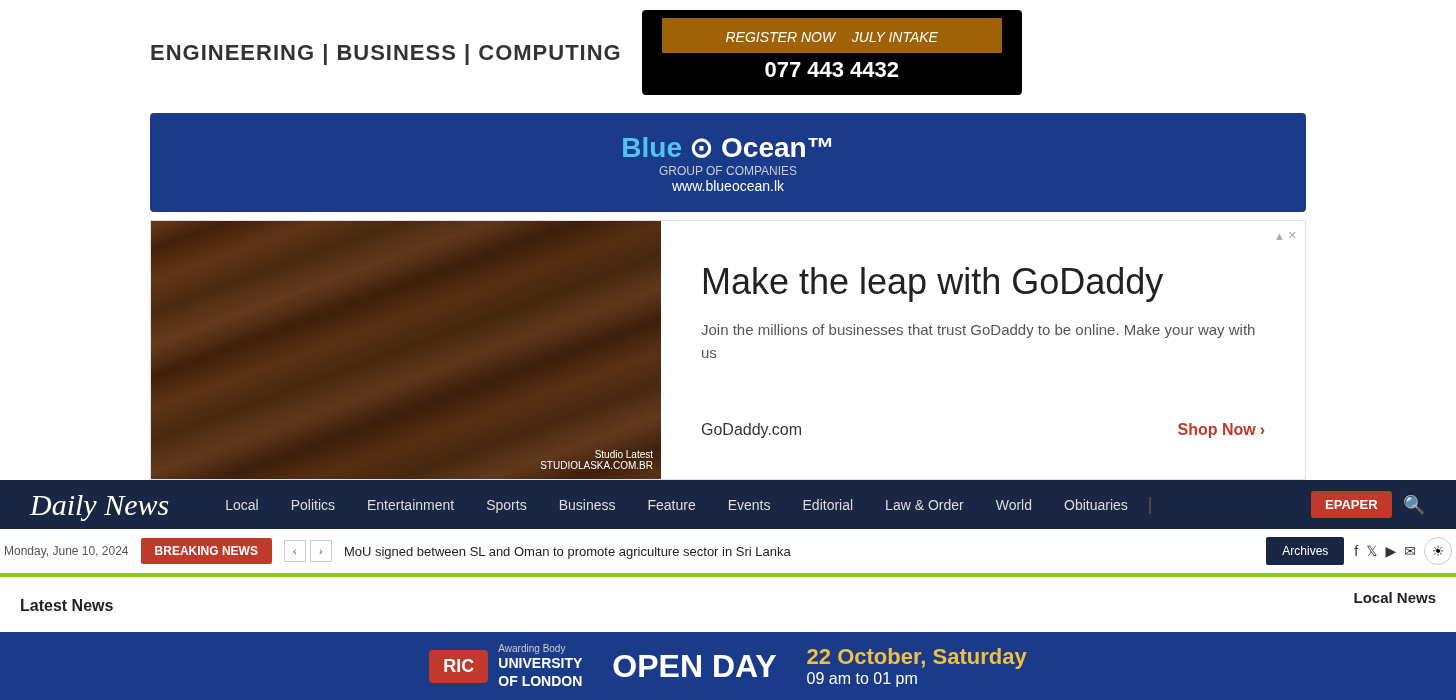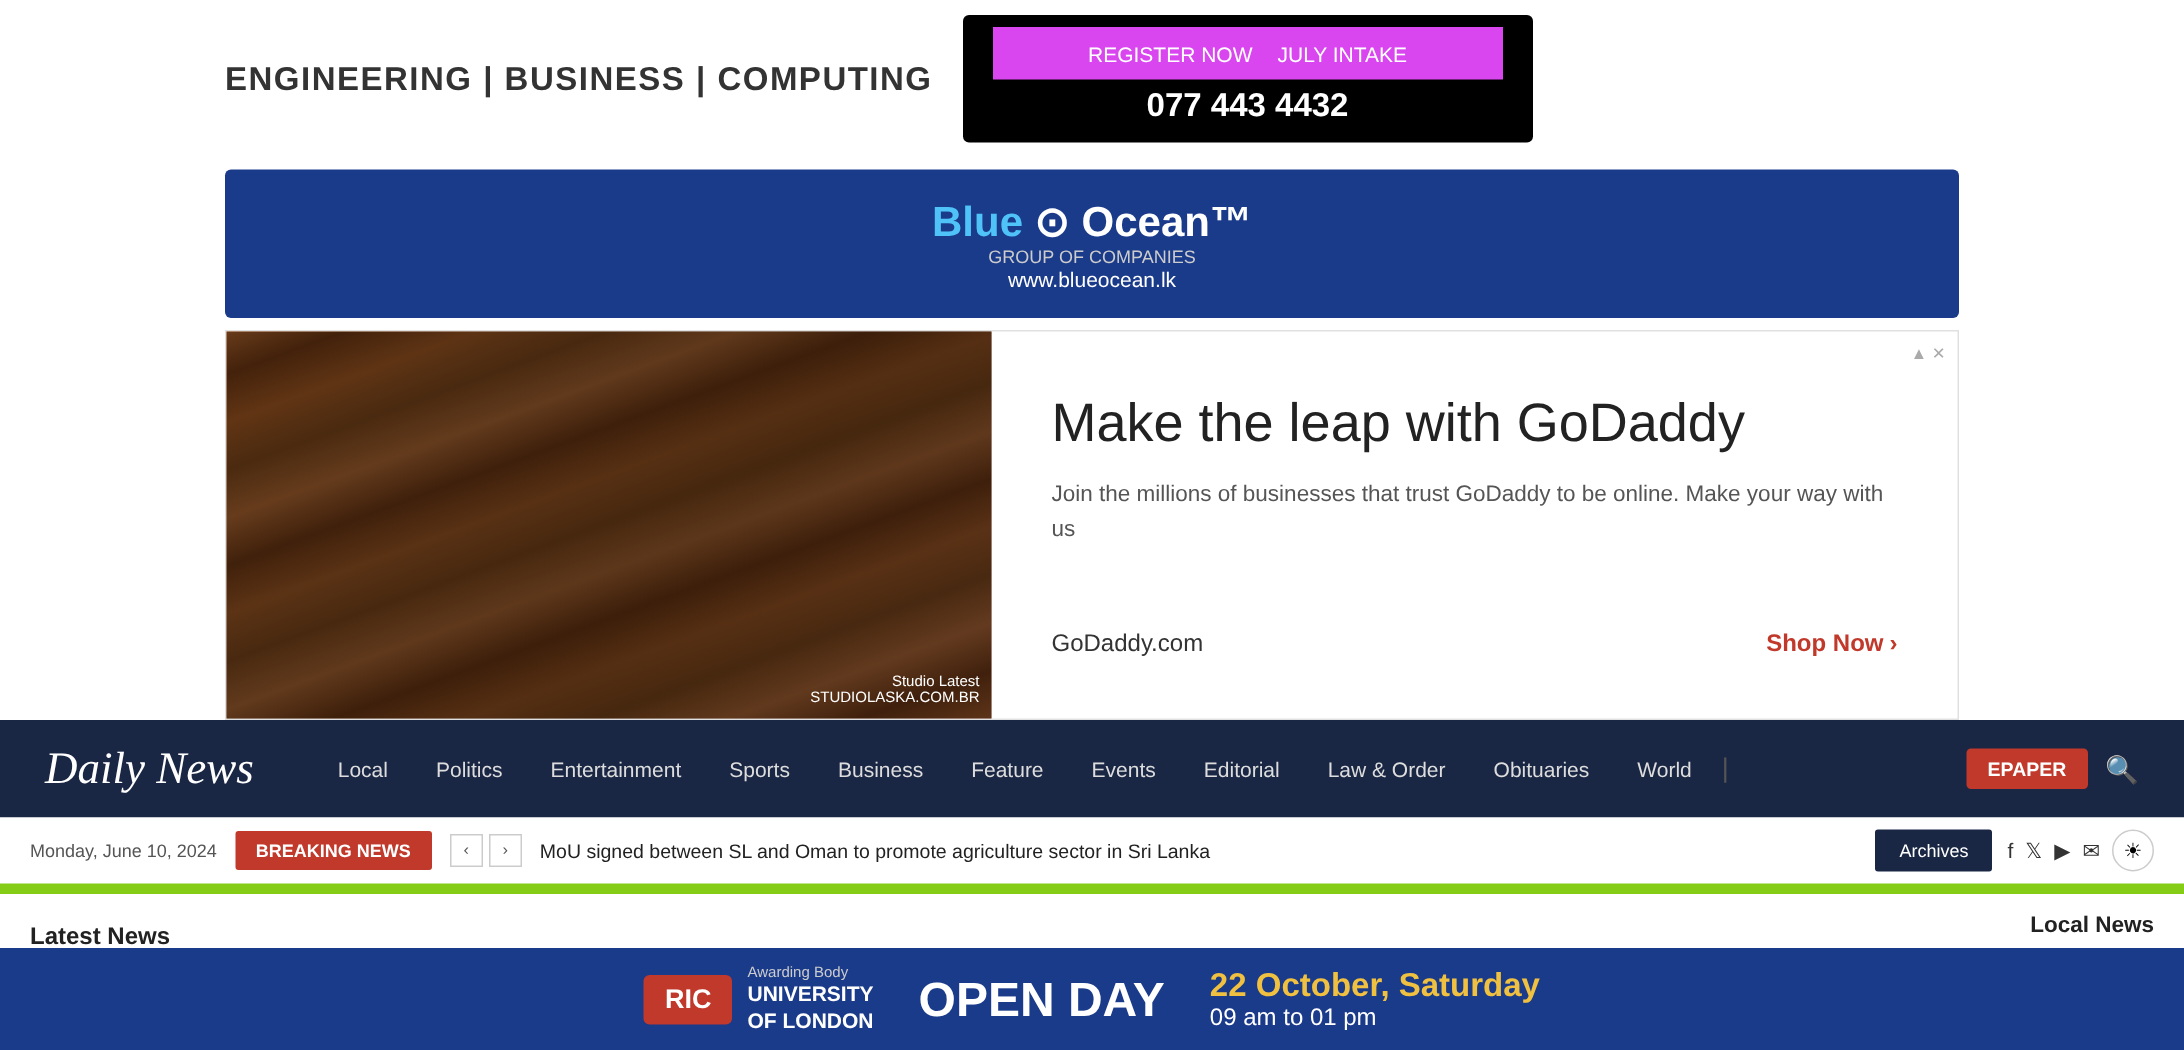--- a/index.html
+++ b/index.html
@@ -21,26 +21,27 @@
     }
     .ad-register {
       background: #000;
       color: #fff;
       padding: 8px 20px;
       border-radius: 4px;
       text-align: center;
       min-width: 380px;
     }
     .ad-register .register-top {
-      background: #d946ef;
+      background: #a16207;
       color: #fff;
       font-size: 20px;
       font-weight: bold;
       padding: 6px 12px;
       display: block;
+      font-style: italic;
     }
     .ad-register .register-top span {
       color: #fff;
       font-size: 14px;
       font-weight: normal;
     }
     .ad-register .register-phone {
       font-size: 22px;
       font-weight: bold;
       padding: 4px 0;
@@ -159,21 +160,21 @@
       align-items: center;
       gap: 3px;
     }
 
     
     .navbar {
       background: #1a2744;
       padding: 0 30px;
       display: flex;
       align-items: center;
-      height: 65px;
+      height: 49px;
     }
     .logo {
       color: #fff;
       font-family: 'Times New Roman', serif;
       font-size: 30px;
       font-style: italic;
       margin-right: 40px;
       white-space: nowrap;
     }
     .nav-links {
@@ -211,22 +212,22 @@
     .nav-search {
       color: #ddd;
       font-size: 18px;
       margin-left: 12px;
       cursor: pointer;
     }
 
     
     .breaking-bar {
       background: #fff;
-      border-bottom: 7px solid #84cc16;
-      padding: 8px 20px;
+      border-bottom: 4px solid #84cc16;
+      padding: 8px 4px;
       display: flex;
       align-items: center;
       gap: 12px;
     }
     .date-text {
       color: #555;
       font-size: 12px;
       white-space: nowrap;
     }
     .breaking-badge {
@@ -420,22 +421,22 @@
   <div class="nav-links">
     <a class="nav-link">Local</a>
     <a class="nav-link">Politics</a>
     <a class="nav-link">Entertainment</a>
     <a class="nav-link">Sports</a>
     <a class="nav-link">Business</a>
     <a class="nav-link">Feature</a>
     <a class="nav-link">Events</a>
     <a class="nav-link">Editorial</a>
     <a class="nav-link">Law &amp; Order</a>
+    <a class="nav-link">World</a>
     <a class="nav-link">Obituaries</a>
-    <a class="nav-link">World</a>
     <span class="nav-divider">|</span>
   </div>
   <div class="nav-epaper">EPAPER</div>
   <div class="nav-search">🔍</div>
 </nav>
 
 <div class="breaking-bar">
   <span class="date-text">Monday, June 10, 2024</span>
   <div class="breaking-badge">BREAKING NEWS</div>
   <div class="breaking-arrows">

